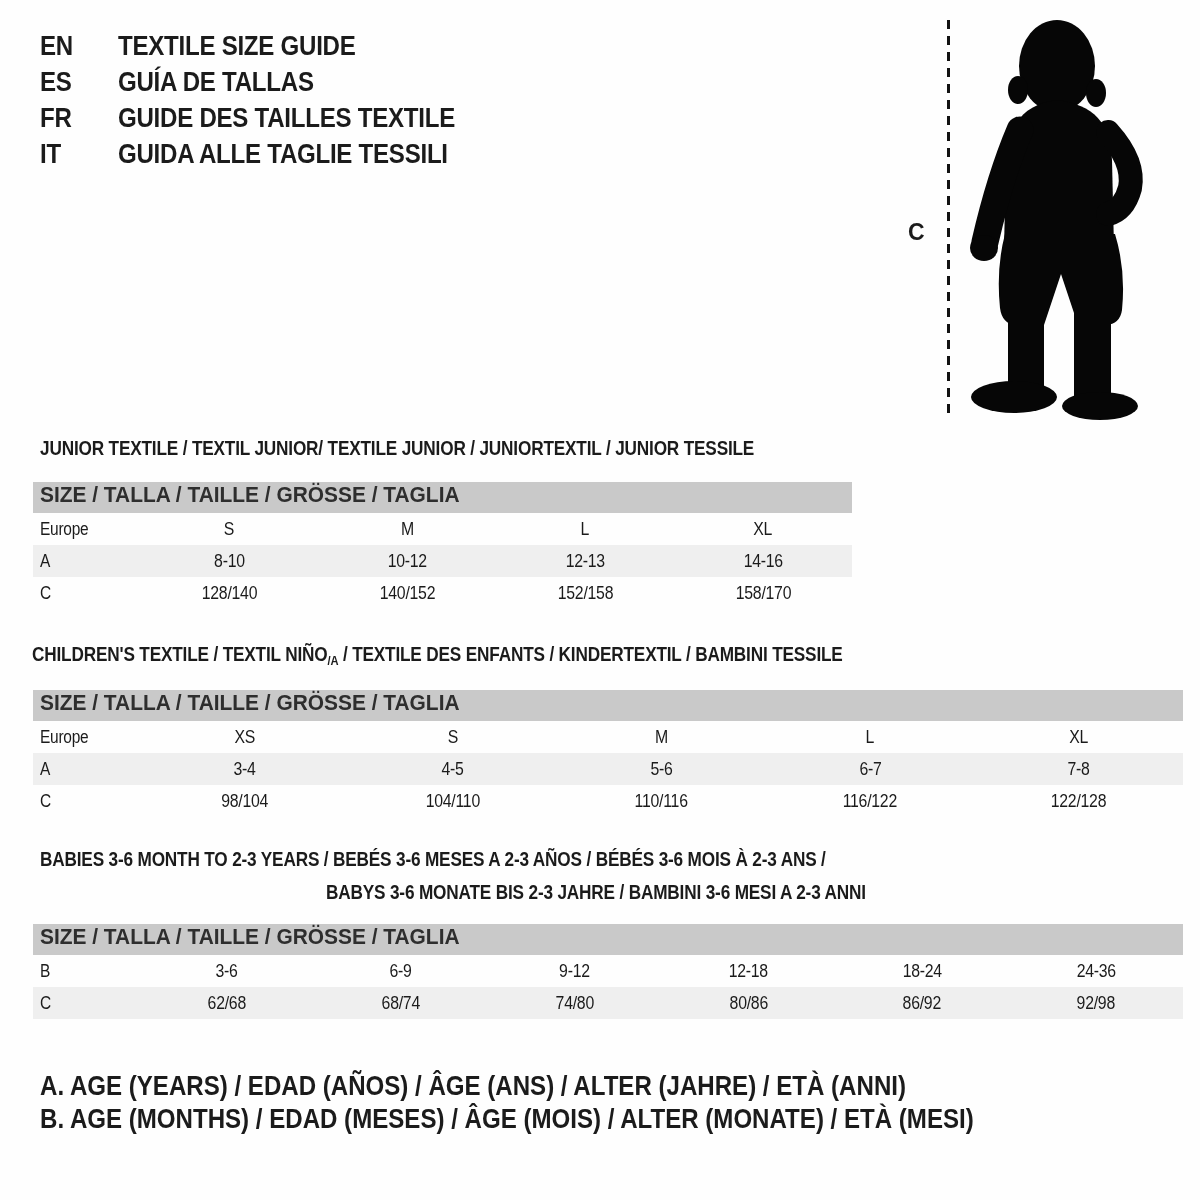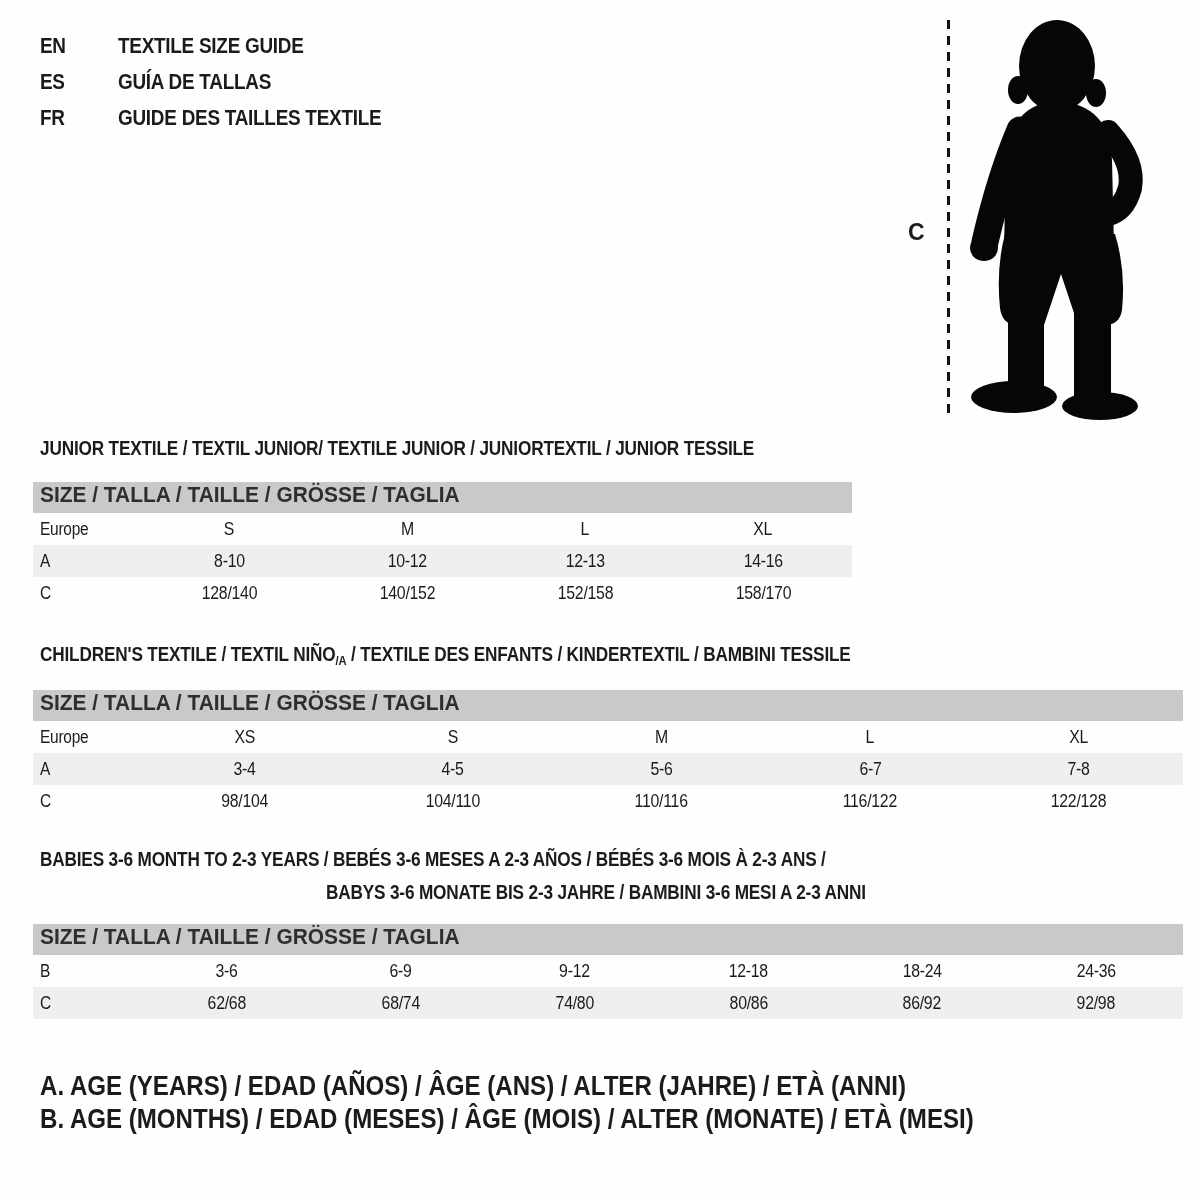--- a/index.html
+++ b/index.html
@@ -7,21 +7,21 @@
         font-family:"Liberation Sans","DejaVu Sans",sans-serif;color:#1b1b1b;}
   .abs{position:absolute;}
 
   
   .cL{display:inline-block;transform:scaleX(.86);transform-origin:0 50%;white-space:nowrap;}
   .cC{display:inline-block;transform:scaleX(.88);transform-origin:50% 50%;white-space:nowrap;}
   .cB{display:inline-block;transform:scaleX(.95);transform-origin:0 50%;white-space:nowrap;}
 
   
   #lang-block{left:40px;top:28px;}
-  .lrow{display:flex;align-items:center;height:36px;font-size:22px;font-weight:700;letter-spacing:-.3px;}
+  .lrow{display:flex;align-items:center;height:36px;font-size:28px;font-weight:700;letter-spacing:-.3px;}
   .lcode{width:78px;}
 
   
   #measure-line{left:947px;top:20px;width:3px;height:398px;
     background:repeating-linear-gradient(to bottom,#121212 0 9px,transparent 9px 16px);}
   #figure-label{left:908px;top:219px;font-size:23px;font-weight:700;}
   #silhouette{left:958px;top:12px;}
 
   
   .stitle{font-size:20px;font-weight:700;letter-spacing:-.2px;white-space:nowrap;}
@@ -49,20 +49,24 @@
       <div class="lcode"><span class="cL">EN</span></div>
       <div><span class="cL">TEXTILE SIZE GUIDE</span></div>
     </div>
     <div class="lrow">
       <div class="lcode"><span class="cL">ES</span></div>
       <div><span class="cL">GUÍA DE TALLAS</span></div>
     </div>
     <div class="lrow">
       <div class="lcode"><span class="cL">FR</span></div>
       <div><span class="cL">GUIDE DES TAILLES TEXTILE</span></div>
+    </div>
+    <div class="lrow">
+      <div class="lcode"><span class="cL">IT</span></div>
+      <div><span class="cL">GUIDA ALLE TAGLIE TESSILI</span></div>
     </div>
   </div>
 
   <div id="figure-label" class="abs">C</div>
   <div id="measure-line" class="abs"></div>
   <svg id="silhouette" class="abs" width="210" height="412" viewBox="0 0 210 412" aria-hidden="true">
     <g fill="#060606" stroke="none">
 
       <ellipse cx="99" cy="54" rx="38" ry="46"></ellipse>
       <ellipse cx="60" cy="78" rx="10" ry="14"></ellipse>
@@ -108,21 +112,21 @@
     </div>
     <div class="trow">
       <div class="tlabel"><span class="cL">C</span></div>
       <div class="tcell"><span class="cC">128/140</span></div>
       <div class="tcell"><span class="cC">140/152</span></div>
       <div class="tcell"><span class="cC">152/158</span></div>
       <div class="tcell"><span class="cC">158/170</span></div>
     </div>
   </div>
 
-  <div class="abs stitle" style="left:40px;top:643px;">
+  <div class="abs stitle" style="left:32px;top:643px;">
     <span class="cL"><span>CHILDREN'S TEXTILE / TEXTIL NIÑO</span><span class="sub">/A</span><span> / TEXTILE DES ENFANTS / KINDERTEXTIL / BAMBINI TESSILE</span></span>
   </div>
   <div class="sztable" style="top:690px;width:1150px;">
     <div class="bar">
       <span class="cB">SIZE / TALLA / TAILLE / GRÖSSE / TAGLIA</span>
     </div>
     <div class="trow">
       <div class="tlabel"><span class="cL">Europe</span></div>
       <div class="tcell"><span class="cC">XS</span></div>
       <div class="tcell"><span class="cC">S</span></div>

